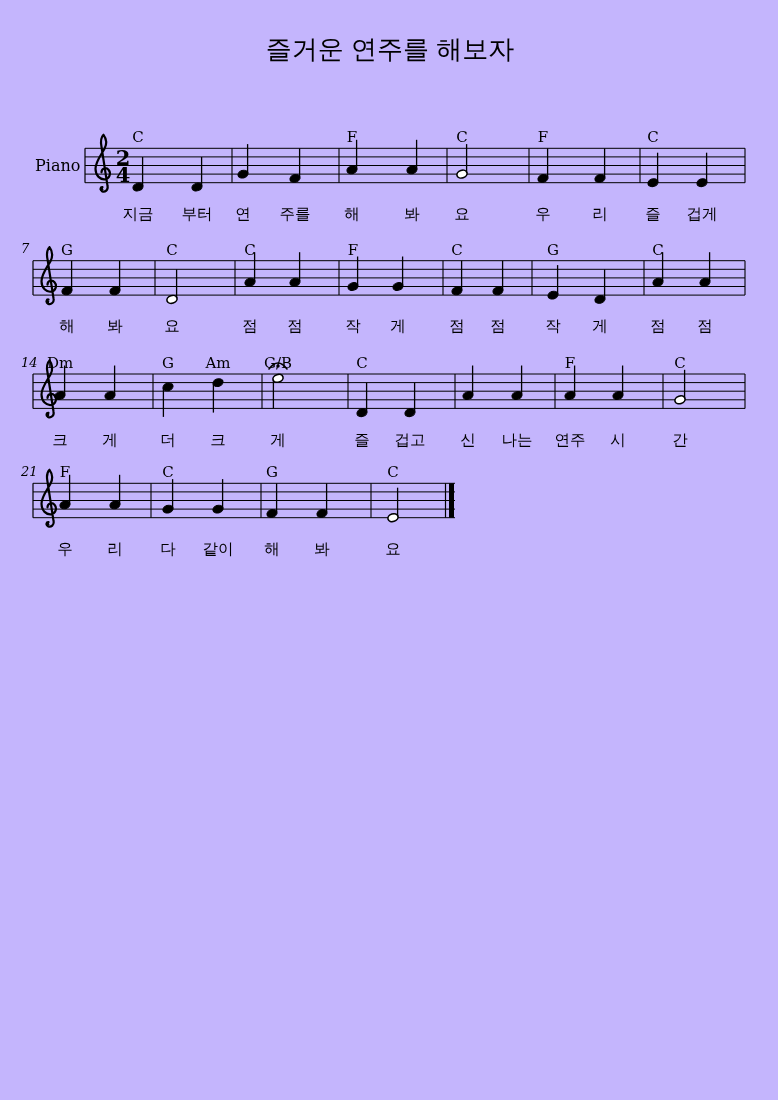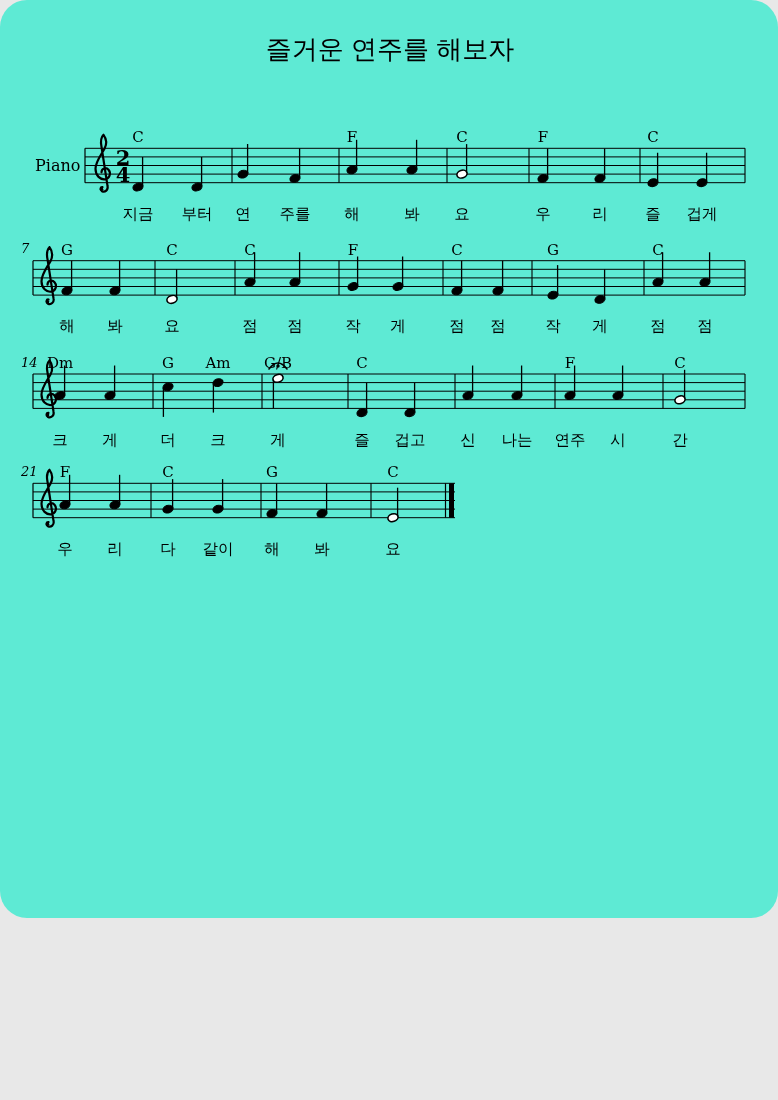--- a/index.html
+++ b/index.html
@@ -1,23 +1,22 @@
 <!DOCTYPE html>
 <html><head>
 <meta charset="utf-8">
 <style>
   html,body{margin:0;padding:0;background:#e8e8e8;}
   .sheet{
     position:relative;
-    width:778px;height:918px;
+    width:778px;height:1100px;
     margin:0 auto;
-    background:#5eead4;
+    background:#c4b5fd;
     font-family:"Liberation Sans", sans-serif;
     overflow:hidden;
-    border-radius:27px;
   }
   svg{display:block;}
   text{user-select:none;}
 </style>
 </head>
 <body>
 
 <div class="sheet">
   <svg id="score" width="778" height="1100" viewBox="0 0 778 1100">
 

